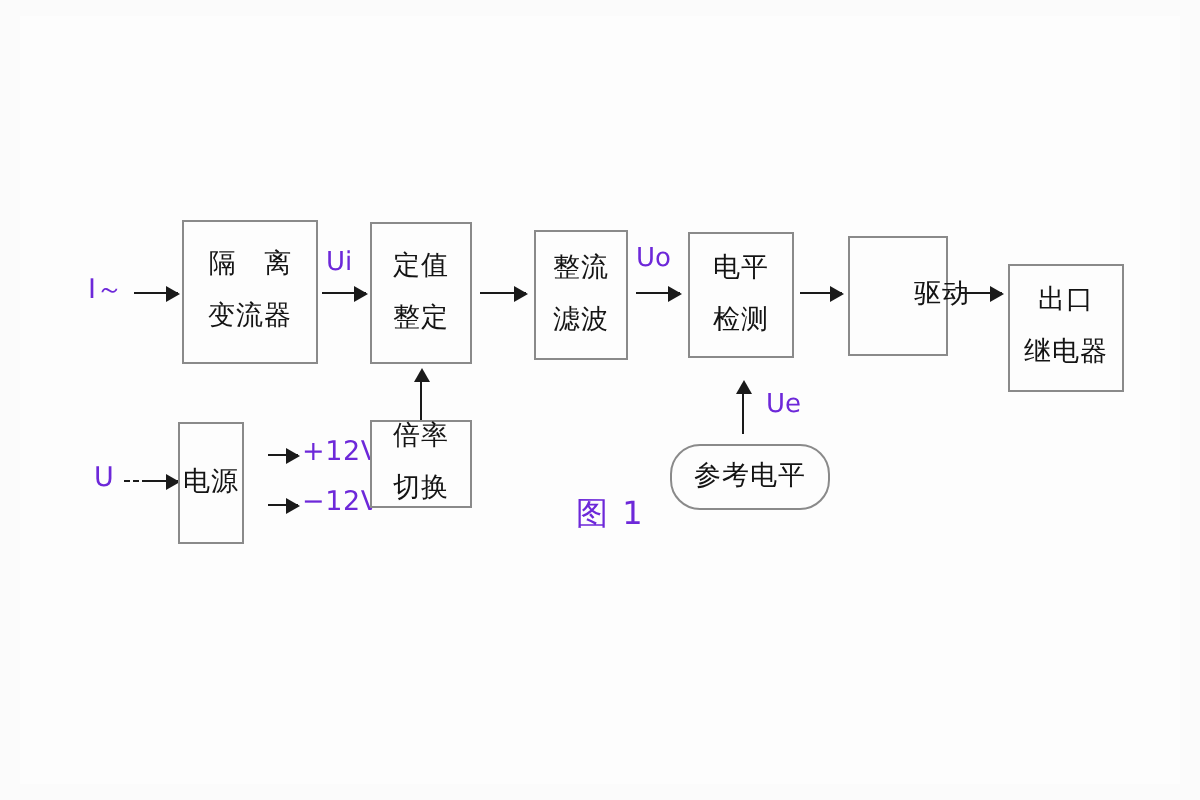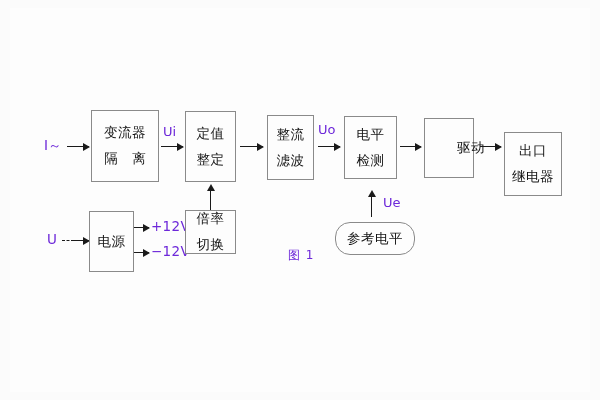--- a/index.html
+++ b/index.html
@@ -44,21 +44,21 @@
   
   .lbl {
     position: absolute;
     color: #6d28d9;
     font-size: 13.5px;
     white-space: nowrap;
     line-height: 1;
   }
   .lbl.sig { font-size: 13px; }
   .lbl.rail { font-size: 13.5px; letter-spacing: 0.3px; }
-  .lbl.caption { font-size: 12px; letter-spacing: 1px; }
+  .lbl.caption { font-size: 16px; letter-spacing: 1px; }
   
   .arrow-h {
     position: absolute;
     height: 1px;
     background: #1a1a1a;
   }
   .arrow-h::after {
     content: "";
     position: absolute;
     right: -1px;
@@ -90,22 +90,22 @@
 </head>
 <body>
 
 <div id="canvas">
   <div class="plate"></div>
 
   <div class="lbl" style="left:44px; top:139px;">I～</div>
   <div class="arrow-h" style="left:67px; top:146px; width:22px;"></div>
 
   <div class="box wide-letter" style="left:91px; top:110px; width:68px; height:72px;">
+    <span class="ln ln1">隔 离</span>
     <span class="ln">变流器</span>
-    <span class="ln ln1">隔 离</span>
   </div>
 
   <div class="lbl sig" style="left:163px; top:125px;">Ui</div>
   <div class="arrow-h" style="left:161px; top:146px; width:22px;"></div>
 
   <div class="box" style="left:185px; top:111px; width:51px; height:71px;">
     <span class="ln">定值</span>
     <span class="ln">整定</span>
   </div>
 
@@ -134,21 +134,21 @@
 
   <div class="box" style="left:504px; top:132px; width:58px; height:64px;">
     <span class="ln">出口</span>
     <span class="ln">继电器</span>
   </div>
 
   <div class="lbl" style="left:47px; top:233px;">U</div>
   <div class="dashline" style="left:62px; top:240px; width:12px;"></div>
   <div class="arrow-h" style="left:73px; top:240px; width:16px;"></div>
 
-  <div class="box" style="left:89px; top:211px; width:45px; height:61px;">
+  <div class="box" style="left:89px; top:211px; width:33px; height:61px;">
     <span class="ln">电源</span>
   </div>
 
   <div class="arrow-h" style="left:134px; top:227px; width:15px;"></div>
   <div class="lbl rail" style="left:151px; top:220px;">+12V</div>
 
   <div class="arrow-h" style="left:134px; top:252px; width:15px;"></div>
   <div class="lbl rail" style="left:151px; top:245px;">−12V</div>
 
   <div class="box" style="left:185px; top:210px; width:51px; height:44px;">

